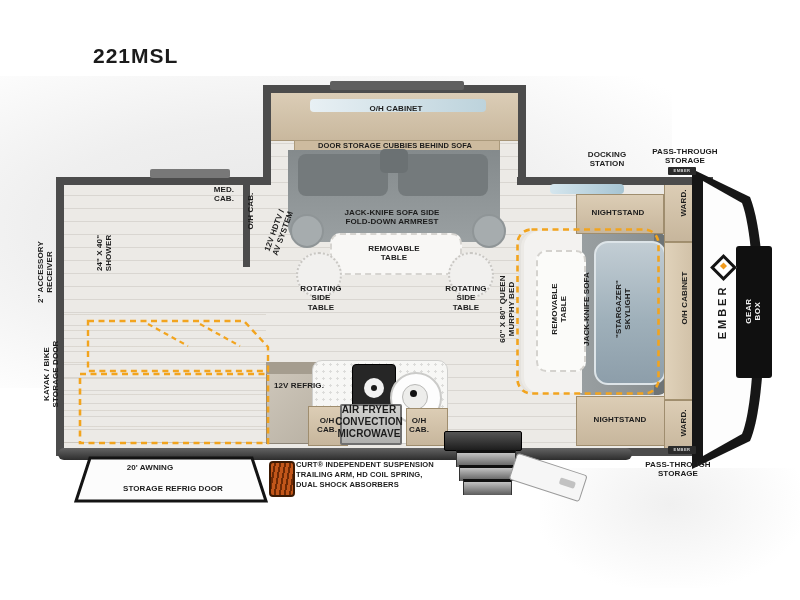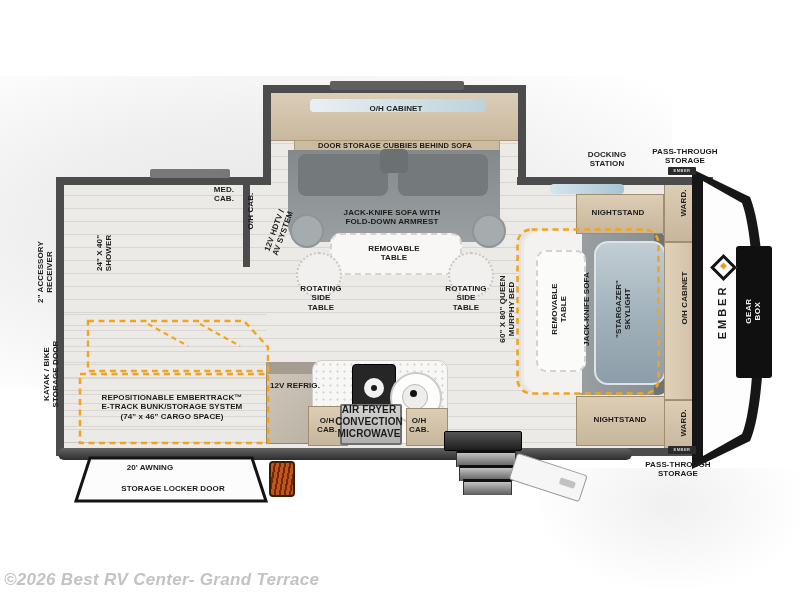--- a/index.html
+++ b/index.html
@@ -154,21 +154,21 @@
   [data-name="label-oh-cabinet-slide"]{left:396px;top:109px;}
   [data-name="label-cubbies"]{left:395px;top:146px;font-size:7.5px;}
   [data-name="label-sofa-slide"]{left:392px;top:217px;}
   [data-name="label-table-slide"]{left:394px;top:253px;}
   [data-name="label-med-cab"]{left:224px;top:194px;}
   [data-name="label-oh-cab-bath"]{left:251px;top:211px;}
   [data-name="label-hdtv"]{left:279px;top:232px;}
   [data-name="label-shower"]{left:104px;top:253px;}
   [data-name="label-bunk-config"]{left:178px;top:349px;}
   [data-name="label-etrack"]{left:172px;top:407px;}
-  [data-name="label-refrig"]{left:295px;top:386px;}
+  [data-name="label-refrig"]{left:295px;top:386px;padding-left:8px;}
   [data-name="label-oh-cab-kitchen-left"]{left:327px;top:425px;}
   [data-name="label-microwave"]{left:369px;top:422px;font-size:10px;}
   [data-name="label-oh-cab-kitchen-right"]{left:419px;top:425px;}
   [data-name="label-rotating-left"]{left:321px;top:298px;}
   [data-name="label-rotating-right"]{left:466px;top:298px;}
   [data-name="label-murphy-bed"]{left:507px;top:309px;}
   [data-name="label-table-bed"]{left:559px;top:309px;}
   [data-name="label-sofa-bed"]{left:587px;top:309px;}
   [data-name="label-skylight"]{left:623px;top:309px;}
   [data-name="label-nightstand-top"]{left:618px;top:213px;}
@@ -282,57 +282,57 @@
     <line x1="200" y1="324" x2="240" y2="346" stroke="#F2A41E" stroke-width="2.2" stroke-dasharray="5 4" data-name="bunk-diagonal-2"></line>
     <rect x="80" y="374" width="188" height="69" fill="none" stroke="#F2A41E" stroke-width="2.6" stroke-dasharray="6 4.5" data-name="etrack-outline"></rect>
   </svg>
 
   <div class="abs diam" data-name="ember-logo-icon">
     <div class="abs diam-in" data-name="ember-logo-diamond"></div>
   </div>
   <div class="abs ember-strip es-t" data-name="ember-strip-top"></div>
   <div class="abs ember-strip es-b" data-name="ember-strip-bottom"></div>
 
-  <div data-name="watermark">©2026 Best RV Center- Grand Terrace</div>
+  <div data-name="plan-title">221MSL</div>
 
   <div class="lb" data-name="label-docking-station">DOCKING
 STATION</div>
   <div class="lb" data-name="label-pass-through-top">PASS-THROUGH
 STORAGE</div>
   <div class="lb" data-name="label-pass-through-bottom">PASS-THROUGH
 STORAGE</div>
   <div class="lb v" data-name="label-accessory-receiver">2" ACCESSORY
 RECEIVER</div>
   <div class="lb v" data-name="label-kayak-door">KAYAK / BIKE
 STORAGE DOOR</div>
   <div class="lb" data-name="label-awning">20' AWNING</div>
-  <div class="lb" data-name="label-storage-locker">STORAGE LOCKER DOOR</div>
+  <div class="lb" data-name="label-storage-locker">STORAGE REFRIG DOOR</div>
+  <div class="lb" data-name="label-curt">CURT® INDEPENDENT SUSPENSION
+TRAILING ARM, HD COIL SPRING,
+DUAL SHOCK ABSORBERS</div>
   <div class="lb v white" data-name="label-gear-box">GEAR BOX</div>
   <div class="lb v" data-name="label-ember">EMBER</div>
   <div class="lb" data-name="label-ember-small-top">EMBER</div>
   <div class="lb" data-name="label-ember-small-bottom">EMBER</div>
 
   <div class="lb" data-name="label-oh-cabinet-slide">O/H CABINET</div>
   <div class="lb" data-name="label-cubbies">DOOR STORAGE CUBBIES BEHIND SOFA</div>
-  <div class="lb" data-name="label-sofa-slide">JACK-KNIFE SOFA WITH
+  <div class="lb" data-name="label-sofa-slide">JACK-KNIFE SOFA SIDE
 FOLD-DOWN ARMREST</div>
   <div class="lb" data-name="label-table-slide">REMOVABLE
 TABLE</div>
 
   <div class="lb" data-name="label-med-cab">MED.
 CAB.</div>
   <div class="lb v" data-name="label-oh-cab-bath">O/H CAB.</div>
   <div class="lb r70" data-name="label-hdtv">12V HDTV /
 AV SYSTEM</div>
   <div class="lb v" data-name="label-shower">24" X 40"
 SHOWER</div>
 
-  <div class="lb" data-name="label-etrack">REPOSITIONABLE EMBERTRACK™
-E-TRACK BUNK/STORAGE SYSTEM
-(74" x 46" CARGO SPACE)</div>
 
   <div class="lb" data-name="label-refrig">12V REFRIG.</div>
   <div class="lb" data-name="label-oh-cab-kitchen-left">O/H
 CAB.</div>
   <div class="lb" data-name="label-microwave">AIR FRYER
 CONVECTION
 MICROWAVE</div>
   <div class="lb" data-name="label-oh-cab-kitchen-right">O/H
 CAB.</div>
   <div class="lb" data-name="label-rotating-left">ROTATING

